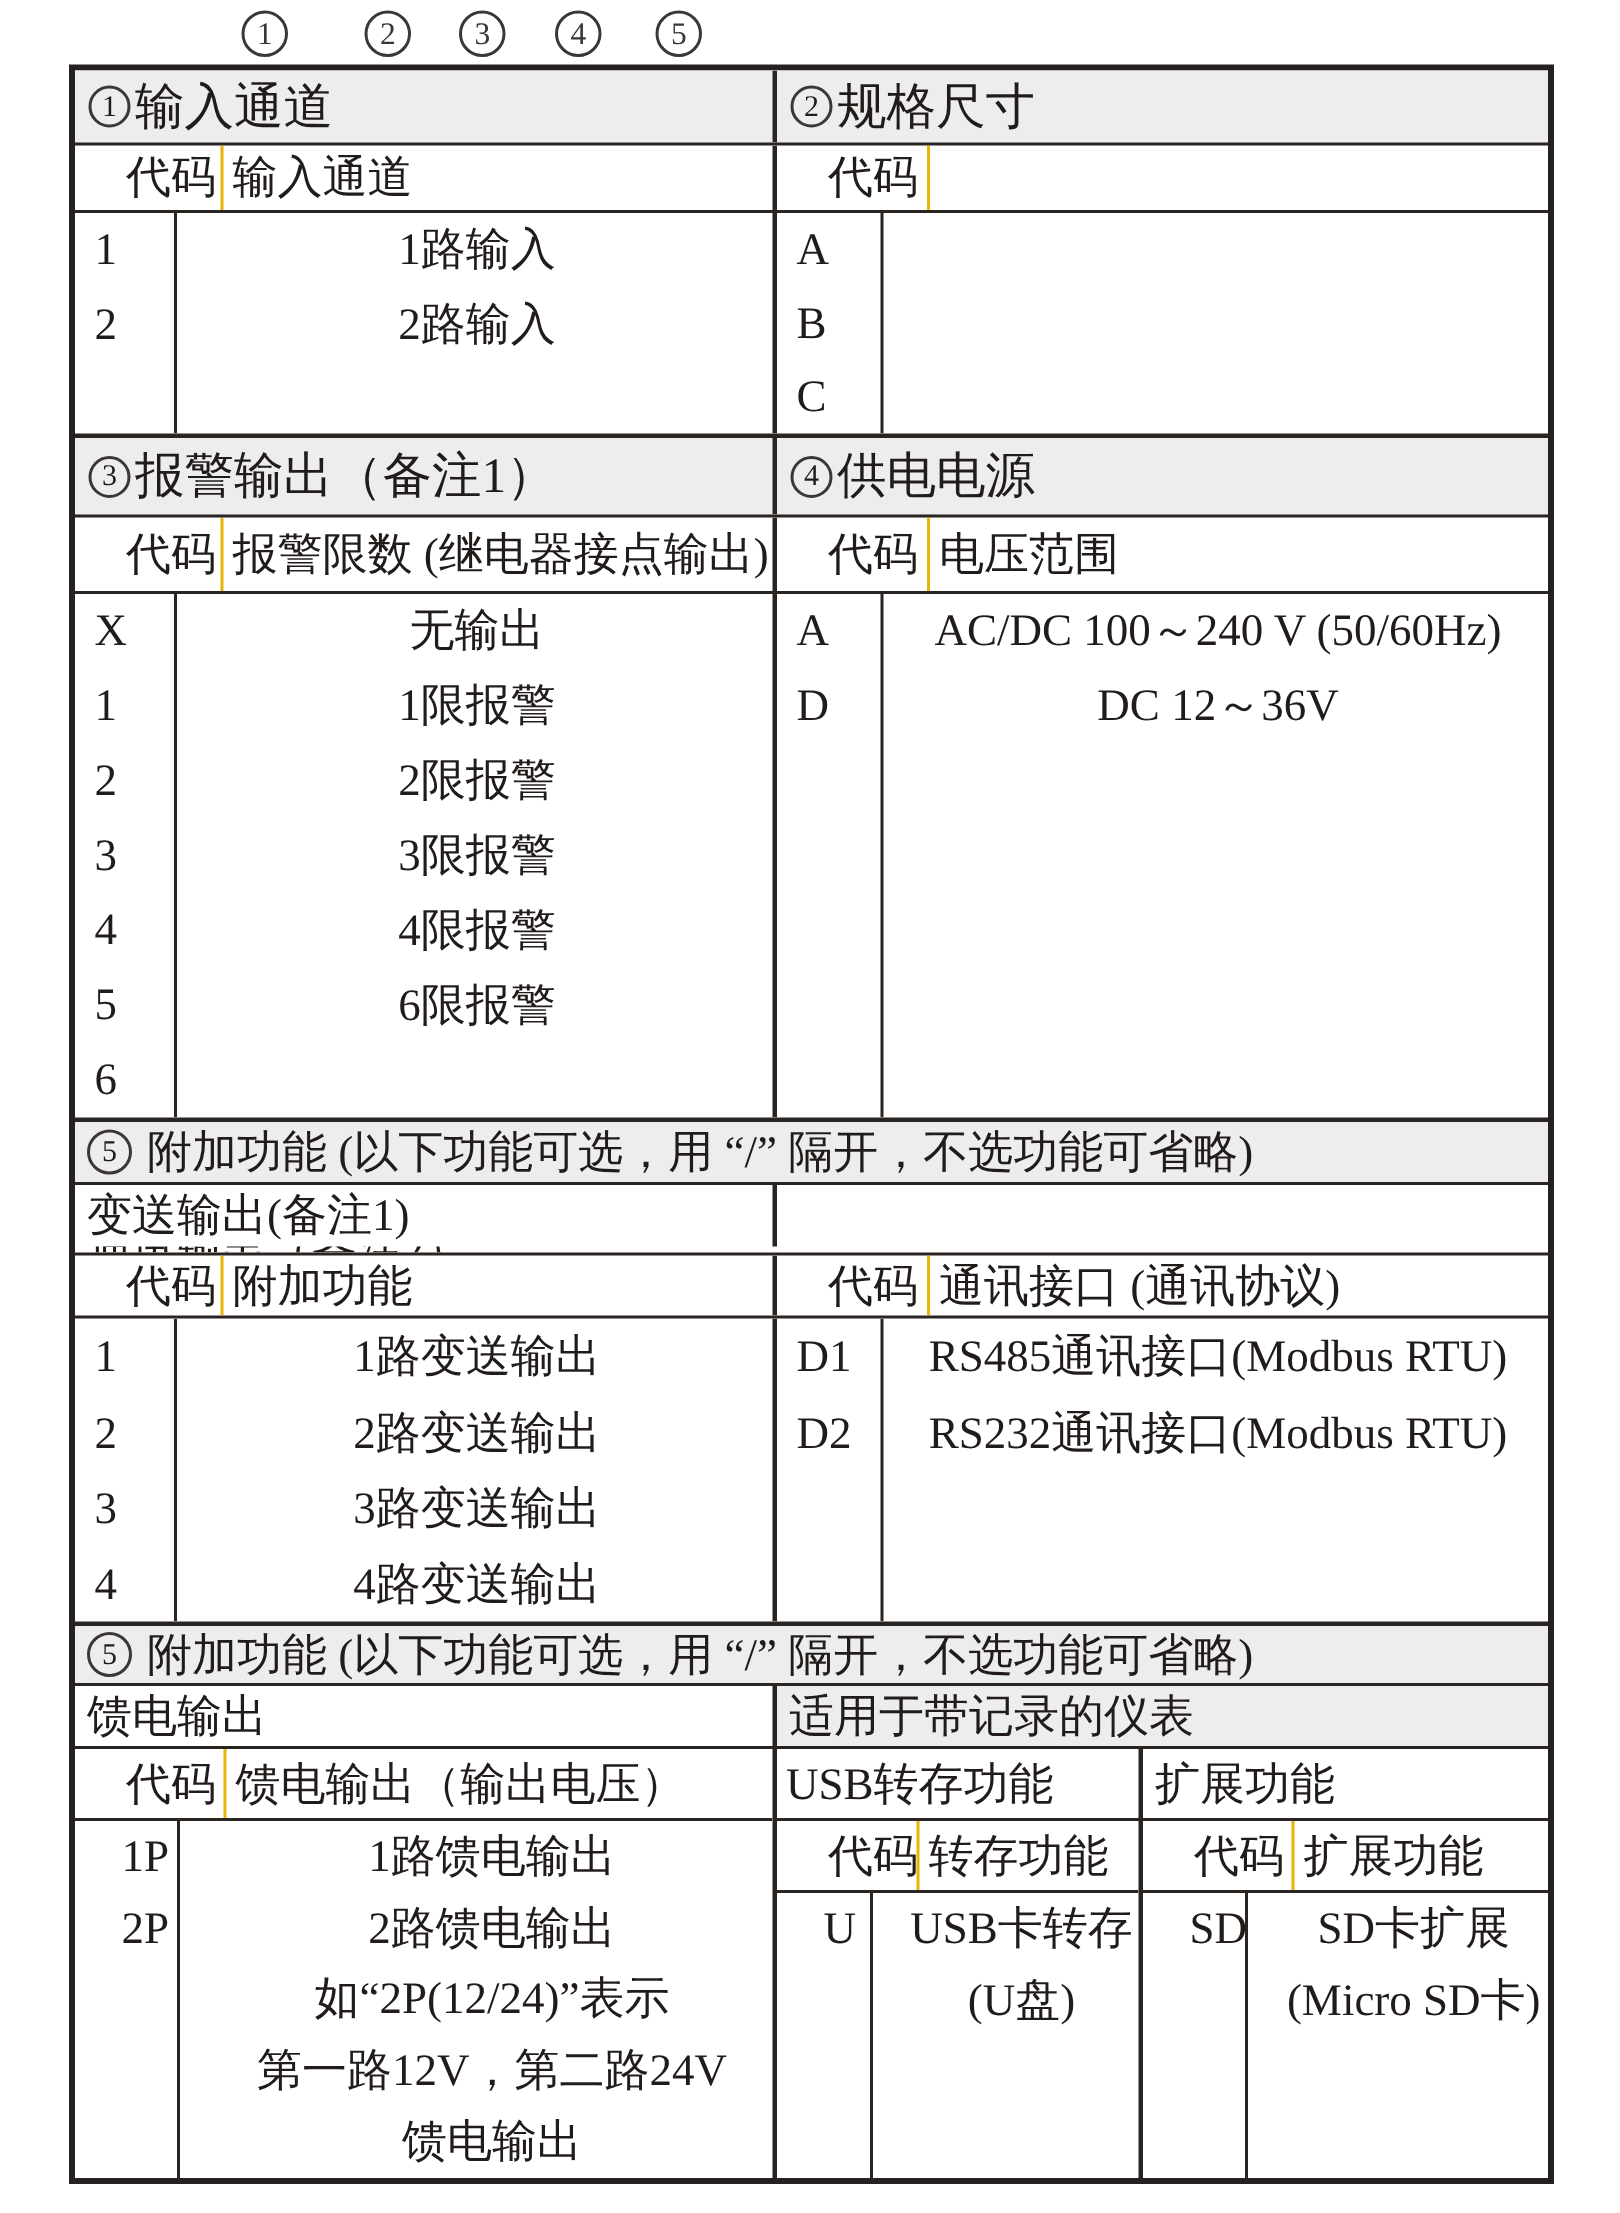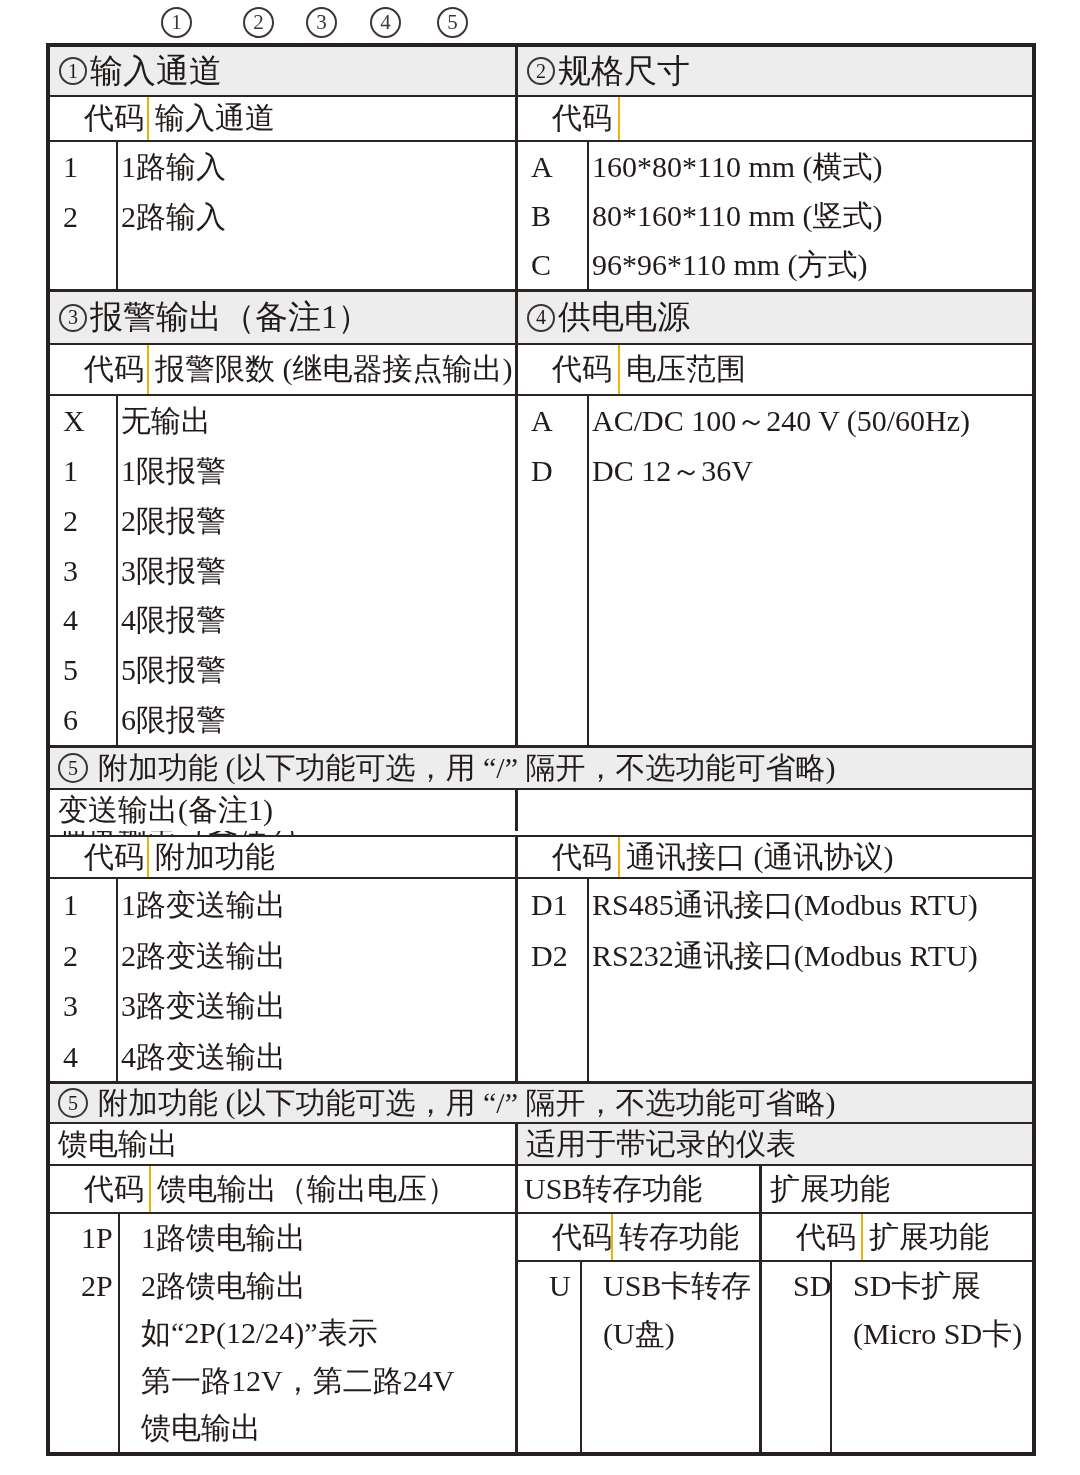--- a/index.html
+++ b/index.html
@@ -48,21 +48,21 @@
   .cw2 { width:71px; }  
   .cw3 { width:70px; }  
   .cw4 { width:64px; }  
   .cw5 { width:70px; }  
 
   
   .codecol { border-right:2px solid #2b2522; display:flex; flex-direction:column; overflow:hidden; }
   .desccol { flex:1; display:flex; flex-direction:column; overflow:hidden; }
   .ln { height:50px; line-height:50px; white-space:nowrap; overflow:hidden; }
   .codecol .ln { padding-left:13px; }
-  .desccol .ln { padding-left:3px; }
+  .desccol .ln { padding-left:3px;text-align:center; }
   .lh51 .ln { height:51px; line-height:51px; }
   .lh48 .ln { height:48px; line-height:48px;margin-left:18px; }
 
   
   .banner-cell { display:flex; align-items:center; gap:10px; padding-left:8px; width:100%; white-space:nowrap; }
   .banner-cell .cnum { width:30px; height:30px; font-size:20px; }
 
   
   .subhdr { display:flex; align-items:center; padding-left:8px; width:100%; white-space:nowrap; overflow:hidden; }
 
@@ -137,25 +137,20 @@
           <div class="ln">1路输入</div>
           <div class="ln">2路输入</div>
         </div>
       </div>
       <div class="hr">
         <div class="codecol cw2">
           <div class="ln">A</div>
           <div class="ln">B</div>
           <div class="ln">C</div>
         </div>
-        <div class="desccol">
-          <div class="ln">160*80*110 mm (横式)</div>
-          <div class="ln">80*160*110 mm (竖式)</div>
-          <div class="ln">96*96*110 mm (方式)</div>
-        </div>
       </div>
     </div>
 
     <div class="row gray" style="height:53px;">
       <div class="hl">
         <div class="sect-cell">
           <span class="cnum">
               <span>3</span>
             </span>
           <span>报警输出（备注1）</span>
@@ -192,21 +187,20 @@
           <div class="ln">4</div>
           <div class="ln">5</div>
           <div class="ln">6</div>
         </div>
         <div class="desccol">
           <div class="ln">无输出</div>
           <div class="ln">1限报警</div>
           <div class="ln">2限报警</div>
           <div class="ln">3限报警</div>
           <div class="ln">4限报警</div>
-          <div class="ln">5限报警</div>
           <div class="ln">6限报警</div>
         </div>
       </div>
       <div class="hr">
         <div class="codecol cw2">
           <div class="ln">A</div>
           <div class="ln">D</div>
         </div>
         <div class="desccol">
           <div class="ln">AC/DC 100～240 V (50/60Hz)</div>

